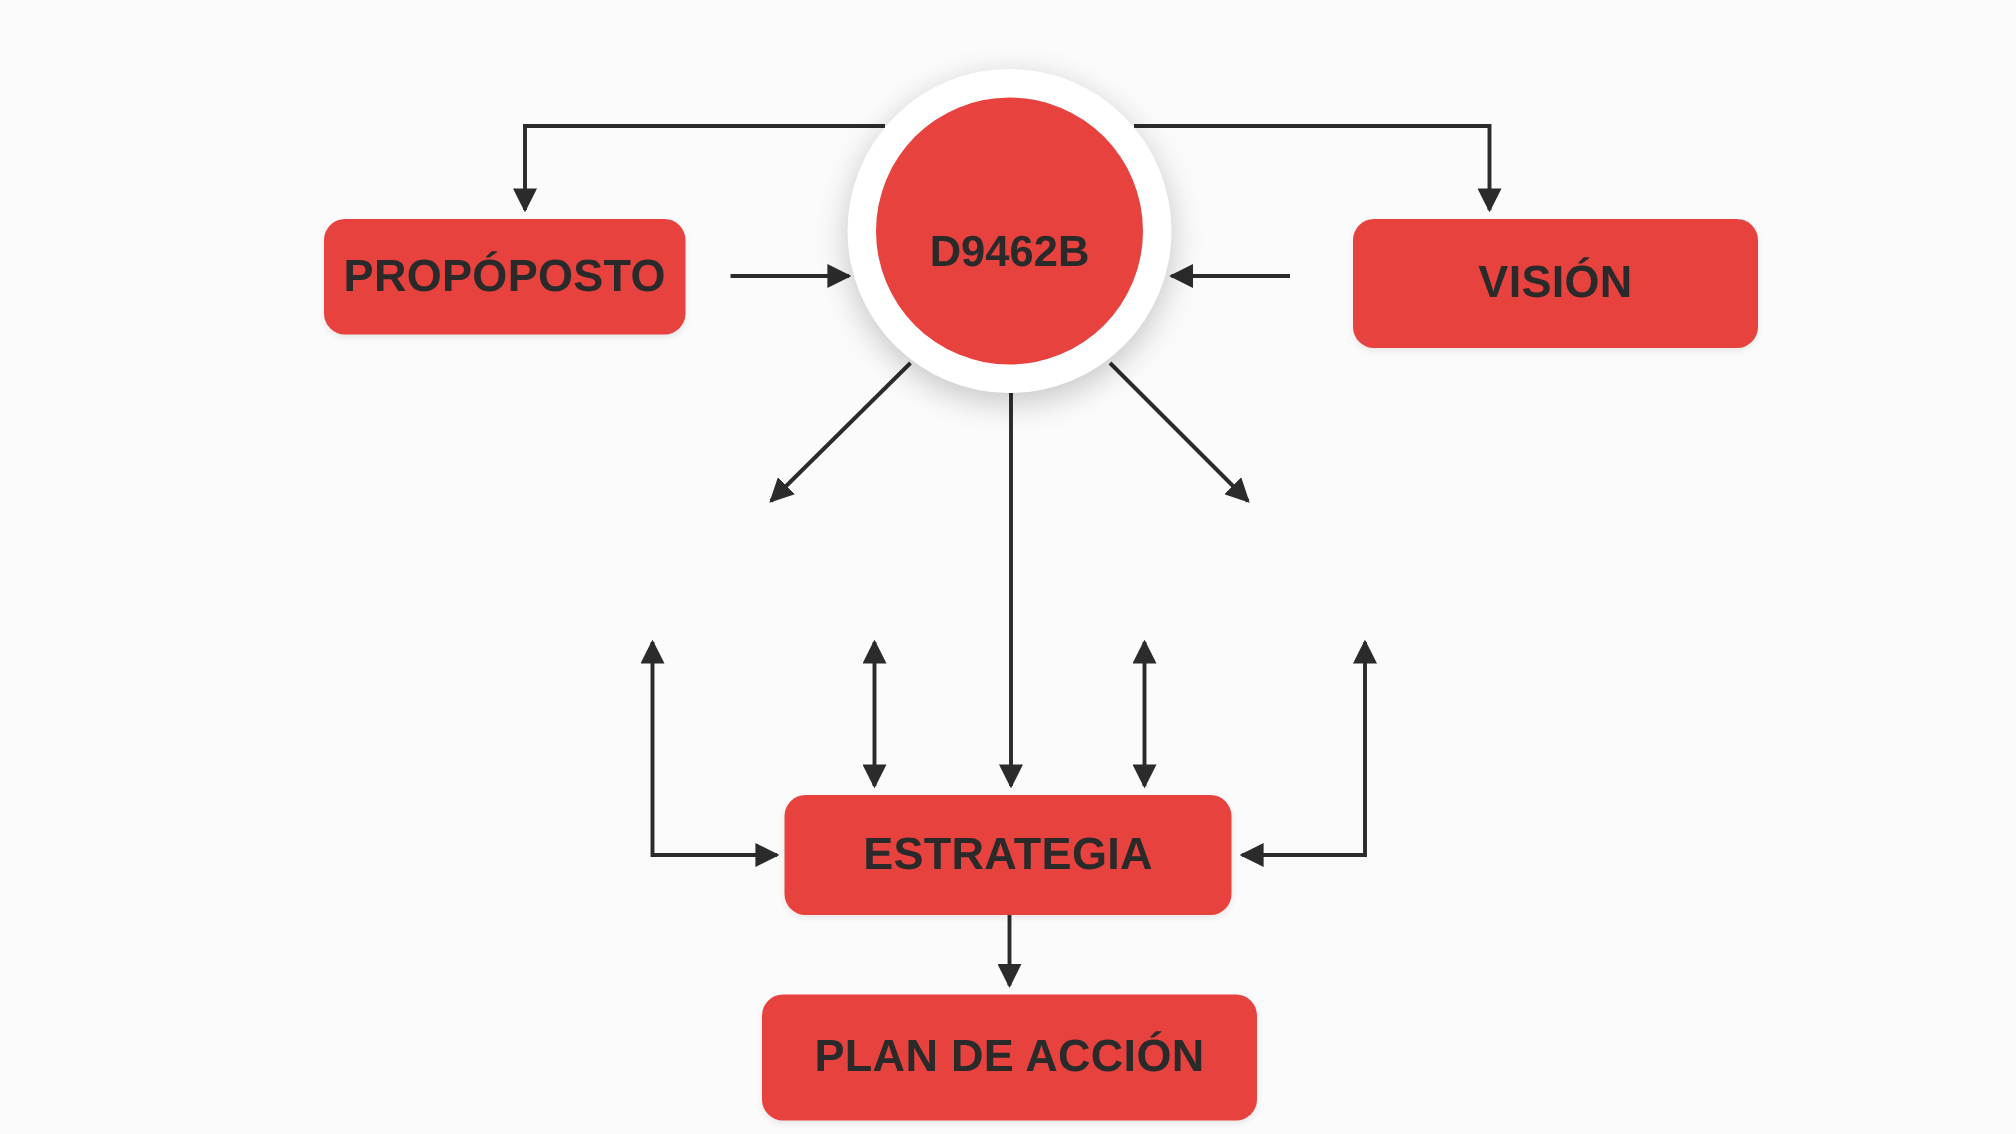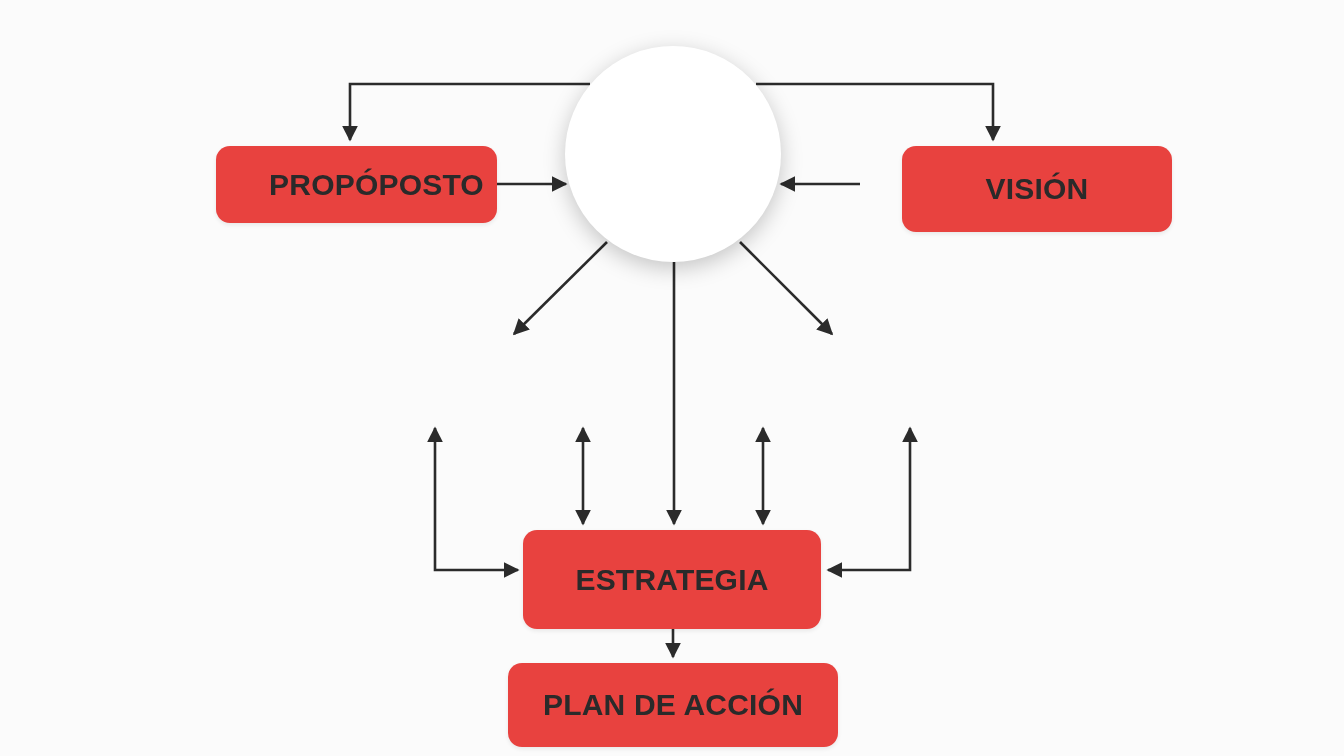--- a/index.html
+++ b/index.html
@@ -75,32 +75,35 @@
 
       <polyline points="435,428 435,570 518,570" marker-start="url(#ahL)" marker-end="url(#ahL)"></polyline>
 
       <polyline points="910,428 910,570 828,570" marker-start="url(#ahL)" marker-end="url(#ahL)"></polyline>
 
       <line x1="673" y1="608" x2="673" y2="657" marker-end="url(#ahL)"></line>
     </g>
   </svg>
 
   <div class="hub-ring"></div>
+  <div class="hub">
+    <span>D9462B</span>
+  </div>
 
-  <div class="node" style="left:216px; top:146px; width:241px; height:77px;padding-left:40px;">
+  <div class="node" style="left:216px; top:146px; width:241px; height:77px;">
     <span>PROPÓPOSTO</span>
   </div>
 
   <div class="node" style="left:902px; top:146px; width:270px; height:86px;">
     <span>VISIÓN</span>
   </div>
 
 
 
-  <div class="node" style="left:523px; top:530px; width:298px; height:99px;">
+  <div class="node" style="left:523px; top:530px; width:298px; height:80px;">
     <span>ESTRATEGIA</span>
   </div>
 
   <div class="node" style="left:508px; top:663px; width:330px; height:84px;">
     <span>PLAN DE ACCIÓN</span>
   </div>
 
 </div>
 
 </body></html>

